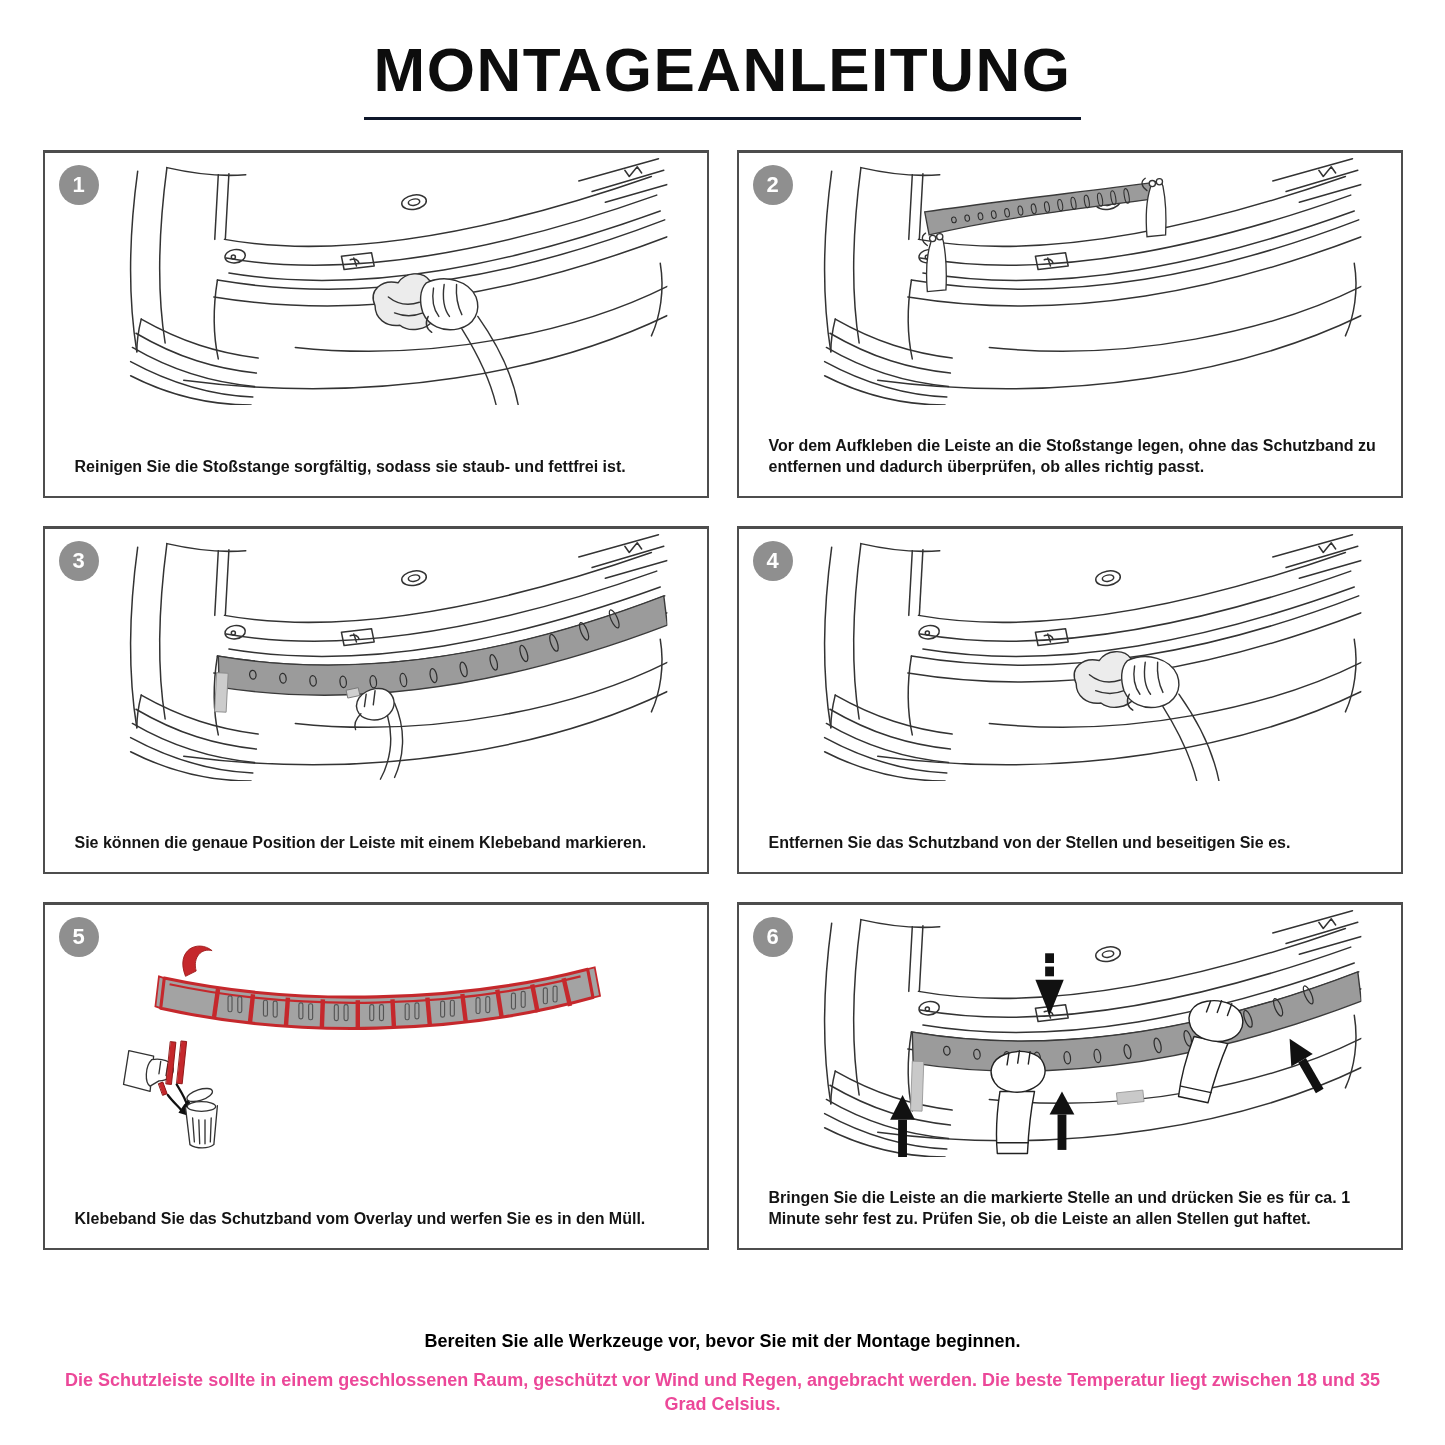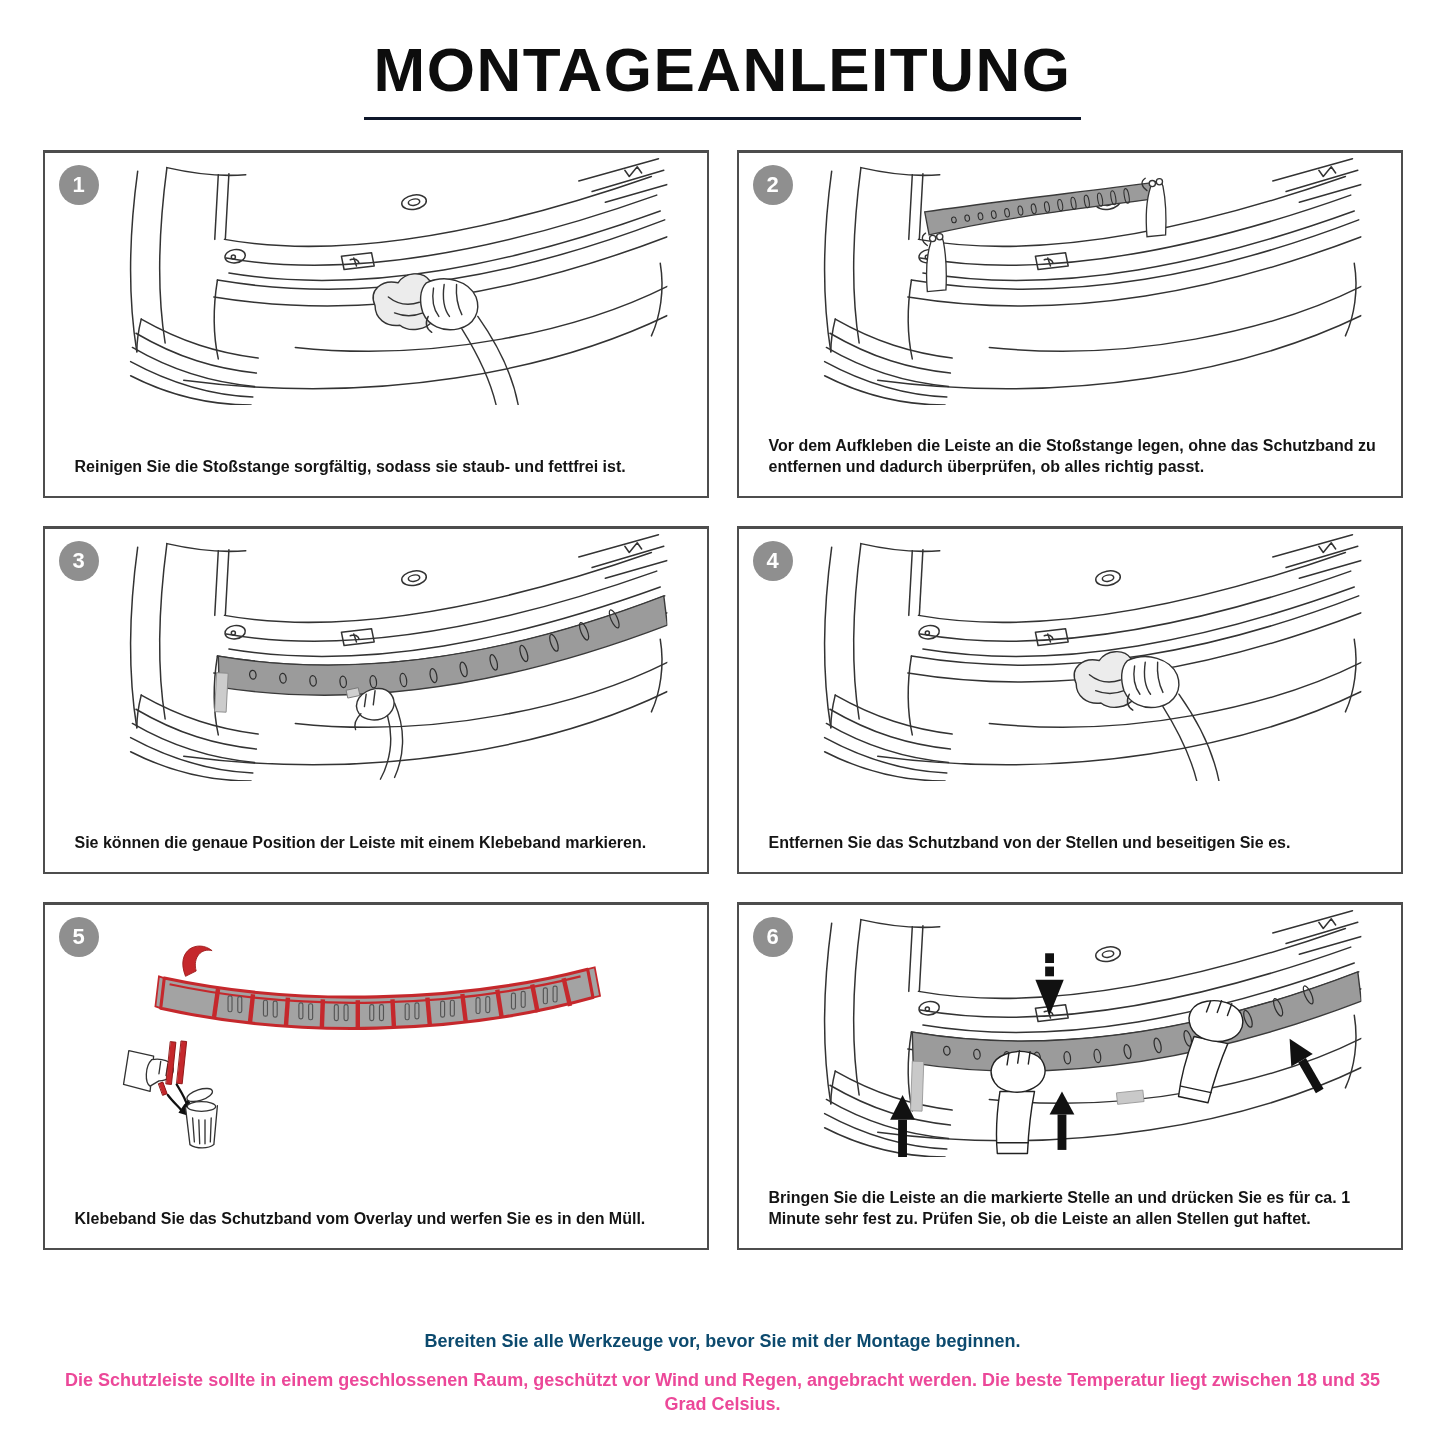--- a/index.html
+++ b/index.html
@@ -274,15 +274,15 @@
           <rect x="591" y="170" width="10" height="40"></rect>
         </g>
       </g>
     </svg>
     <div class="caption">Bringen Sie die Leiste an die markierte Stelle an und drücken Sie es für ca. 1 Minute sehr fest zu. Prüfen Sie, ob die Leiste an allen Stellen gut haftet.</div>
   </div>
 
 </div>
 
 <div class="footer">
-  <p class="f1" style="color:#0c4a6e">Bereiten Sie alle Werkzeuge vor, bevor Sie mit der Montage beginnen.</p>
+  <p class="f1" style="color:#000000">Bereiten Sie alle Werkzeuge vor, bevor Sie mit der Montage beginnen.</p>
   <p class="f2" style="color:#ec4899">Die Schutzleiste sollte in einem geschlossenen Raum, geschützt vor Wind und Regen, angebracht werden. Die beste Temperatur liegt zwischen 18 und 35 Grad Celsius.</p>
 </div>
 
 </body></html>

